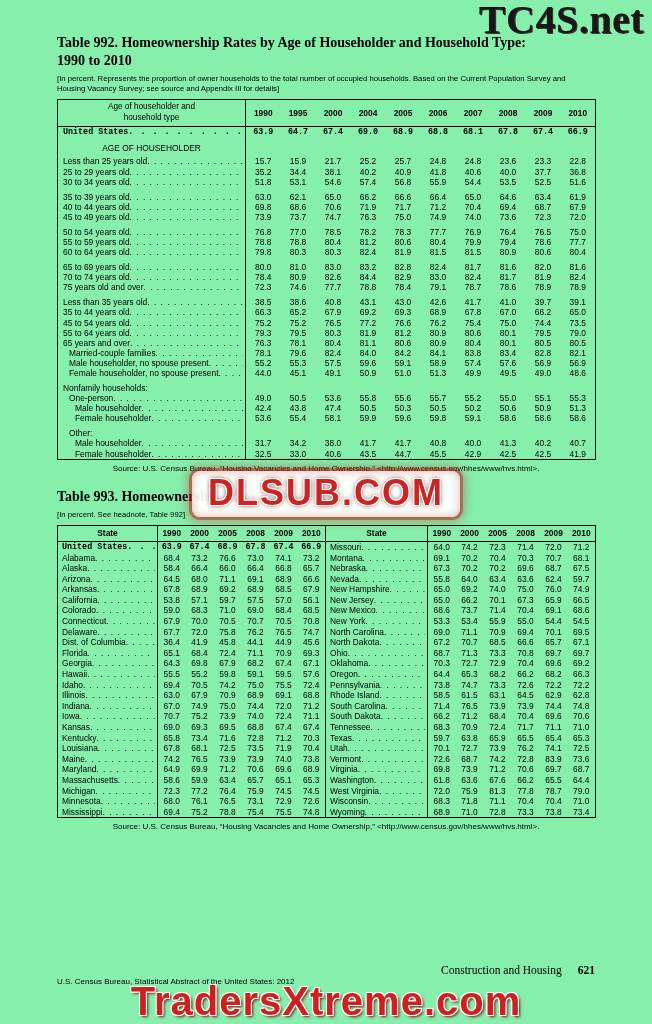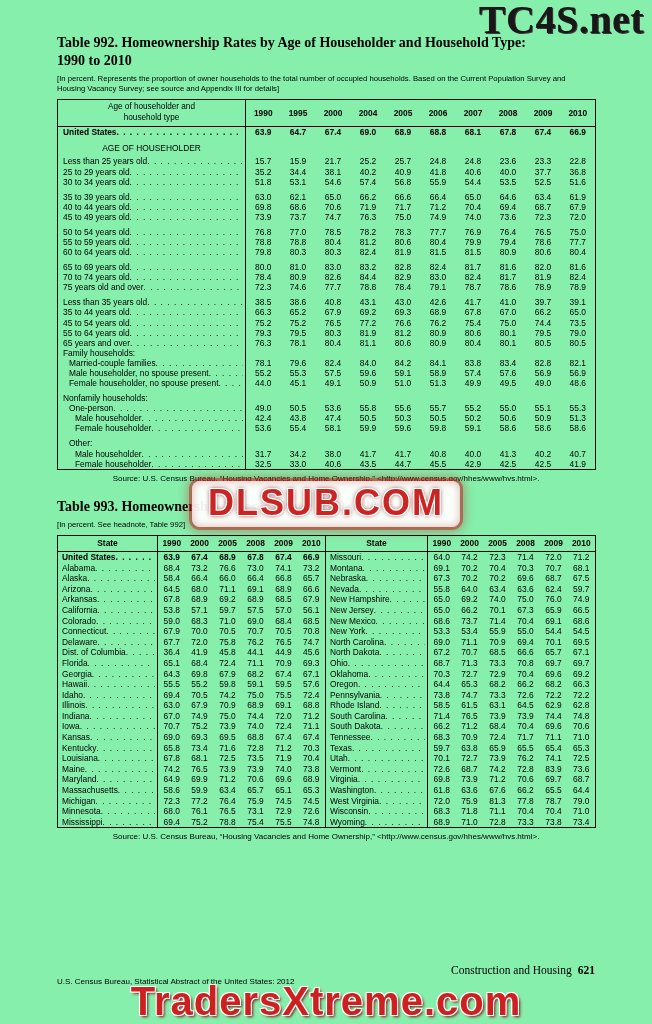--- a/index.html
+++ b/index.html
@@ -27,38 +27,38 @@
   th.stubhead { border-right:1px solid #000; font-weight:normal; font-size:8.2px; line-height:1.3; }
   th.statehead { border-right:1px solid #000; font-weight:bold; }
   th.hsep, td.hsep { border-right:1px solid #000; }
 
   td.stub { border-right:1px solid #000; padding:0 2px 0 5px; overflow:hidden; }
   td.state { border-right:1px solid #000; padding:0 2px 0 4px; overflow:hidden; }
   td.val { text-align:center; padding:0 1px; }
 
   tr.data td, tr.total td, tr.subhead td { height:10px; }
   .t993 tbody td { height:10.6px; }
-  tr.total td, .boldrow, .bold { font-weight:bold; }
+  tr.total td, .boldrow, .bold { font-weight:bold;font-family:Liberation Mono, monospace; }
   tr.gap td { height:5px; }
   tr.section td.stub { text-align:center; padding:6px 0 3px; font-size:8.4px; }
   tr.ind1 td.stub .lbl, td.subind1 { padding-left:6px; }
   tr.ind2 td.stub .lbl { padding-left:12px; }
 
   .stubflex { display:flex; align-items:baseline; overflow:hidden; }
   .lbl { white-space:nowrap; }
   .leader { flex:1; overflow:hidden; white-space:nowrap; letter-spacing:1px; }
 
   .t993-section { position:relative; margin-top:15px; }
 
   
   .footer-right {
     position:absolute; right:57px; bottom:48px;
     font-family:"Liberation Serif", serif; font-size:11.5px; color:#000;
   }
-  .footer-right .pagenum { font-weight:bold; margin-left:6px; }
+  .footer-right .pagenum { font-weight:bold; margin-left:16px; }
   .footer-left { position:absolute; left:57px; bottom:38px; font-size:8px; color:#000; }
 
   
   .wm-top {
     position:absolute; top:-4px; right:8px; z-index:5;
     font-family:"Liberation Serif", serif; font-weight:bold;
     font-size:40px; color:#181818; letter-spacing:0.5px;
     text-shadow:1px 1px 0 #3a3a3a;
   }
   .wm-stamp {
@@ -456,24 +456,20 @@
             <td class="val">76.3</td>
             <td class="val">78.1</td>
             <td class="val">80.4</td>
             <td class="val">81.1</td>
             <td class="val">80.6</td>
             <td class="val">80.9</td>
             <td class="val">80.4</td>
             <td class="val">80.1</td>
             <td class="val">80.5</td>
             <td class="val">80.5</td>
-          </tr>
-          <tr class="subhead">
-            <td class="stub"><span class="lbl">Family households:</span></td>
-            <td colspan="10"></td>
           </tr>
           <tr class="data ind1">
             <td class="stub">
               <div class="stubflex">
                 <span class="lbl">Married-couple families</span>
                 <span class="leader"> . . . . . . . . . . . . . . . . . . . . . . . . . . . . . . . . . . . . . . . . . . . . . . . . . . . . . . . . . . . . . . . . . . . . . . . . . . . . . . . . . . . . . . . . . .</span>
               </div>
             </td>
             <td class="val">78.1</td>
             <td class="val">79.6</td>

